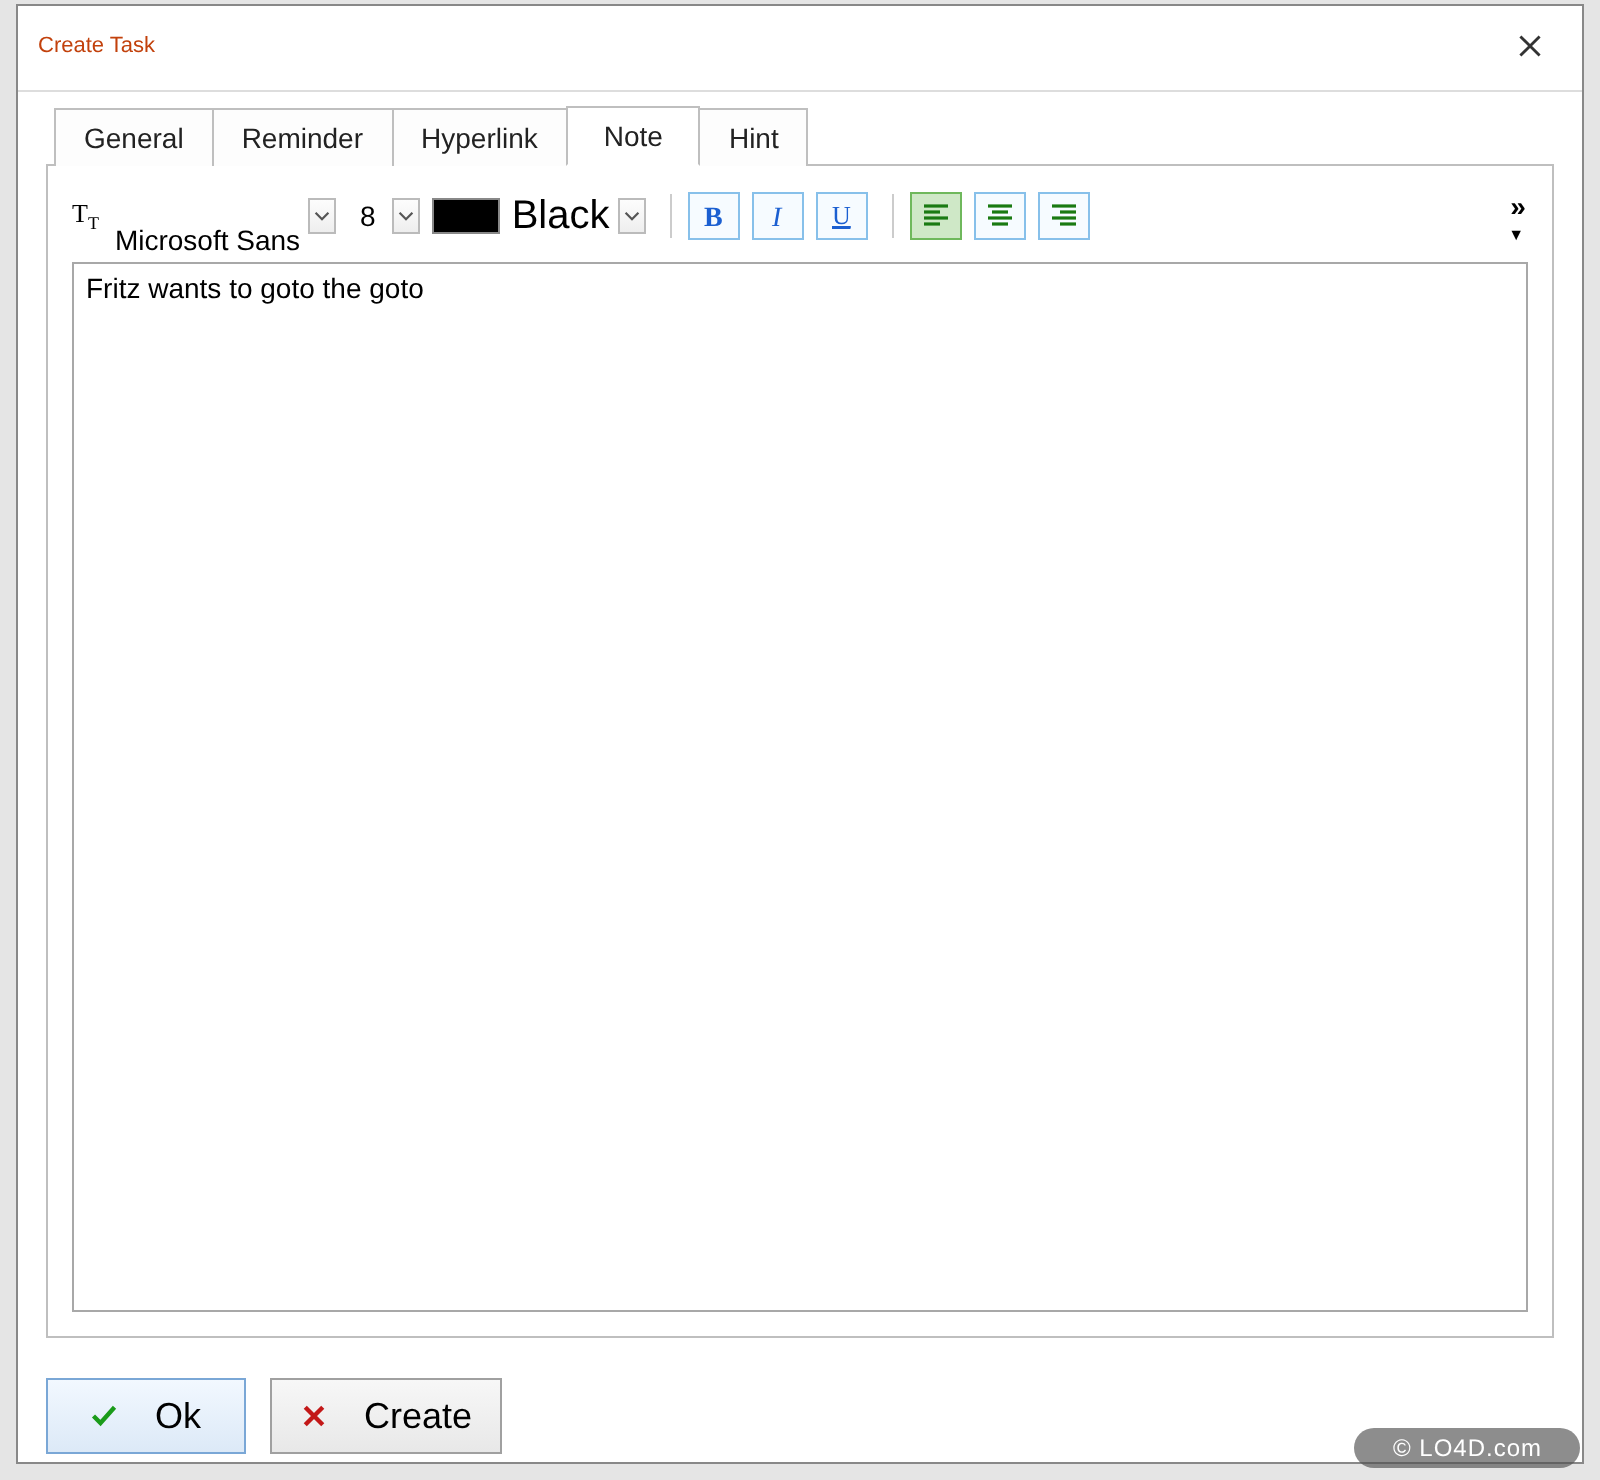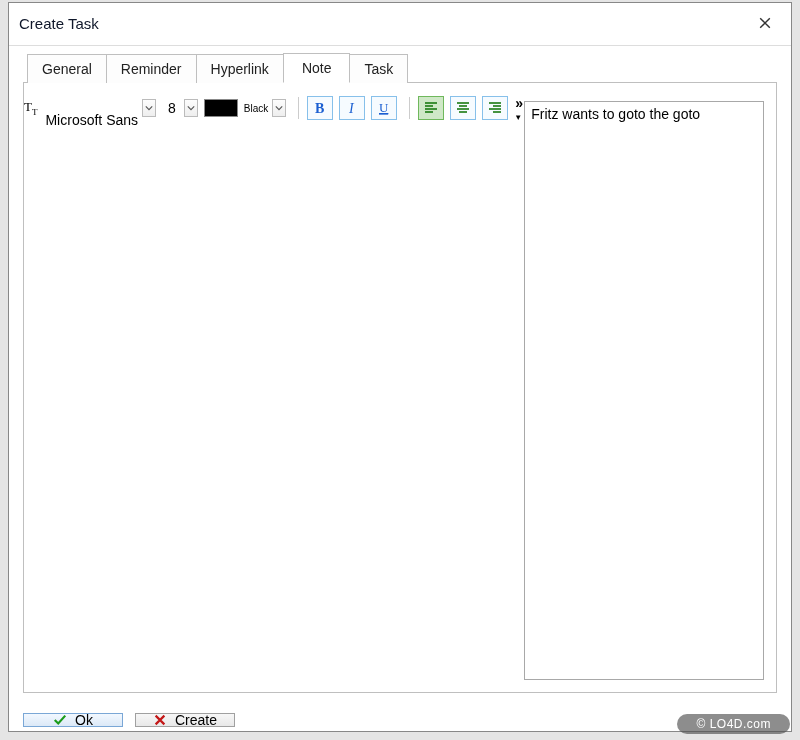--- a/index.html
+++ b/index.html
@@ -22,22 +22,22 @@
     flex-direction: column;
   }
   .titlebar {
     display: flex;
     align-items: center;
     justify-content: space-between;
     padding: 8px 10px 10px 10px;
     border-bottom: 1px solid #ddd;
   }
   .titlebar-title {
-    font-size: 15px;
-    color: #0f172a;
+    font-size: 11px;
+    color: #c2410c;
   }
   .close-btn {
     width: 32px;
     height: 24px;
     display: flex;
     align-items: center;
     justify-content: center;
     font-size: 16px;
     font-family: Arial, sans-serif;
     color: #333;
@@ -74,22 +74,22 @@
     z-index: 2;
     padding-left: 18px;
     padding-right: 18px;
     top: 1px;
   }
   .tabpanel {
     border: 1px solid #bfbfbf;
     background: #ffffff;
     flex: 1;
     display: flex;
-    flex-direction: row;
-    padding: 10px 12px 12px 0;
+    flex-direction: column;
+    padding: 10px 12px 12px 12px;
   }
   .toolbar {
     display: flex;
     align-items: center;
     gap: 2px;
     height: 30px;
   }
   .font-icon {
     font-family: Georgia, serif;
     font-size: 13px;
@@ -117,21 +117,21 @@
     padding: 2px 6px 2px 6px;
     min-width: 14px;
   }
   .color-swatch {
     width: 34px;
     height: 18px;
     background: #000;
     border: 1px solid #888;
   }
   .color-label {
-    font-size: 10px;
+    font-size: 20px;
     padding: 2px 2px 2px 4px;
   }
   .sep {
     width: 1px;
     height: 22px;
     background: #ccc;
     margin: 0 6px;
   }
   .tbtn {
     width: 26px;
@@ -177,28 +177,28 @@
   }
   .hint {
     font-size: 14px;
     color: #222;
     flex: 1;
     line-height: 1.3;
     max-width: 360px;
   }
   .btn {
     min-width: 100px;
-    height: 14px;
+    height: 38px;
     border: 1px solid #a0a0a0;
     background: linear-gradient(#f7f7f7,#e8e8e8);
     display:flex;
     align-items:center;
     justify-content:center;
-    gap:8px;
-    font-size:14px;
+    gap:18px;
+    font-size:18px;
     cursor:pointer;
     padding: 0 14px;
   }
   .btn.ok {
     border: 1px solid #7aa7d6;
     background: linear-gradient(#f2f8ff,#dce9f7);
   }
   .btn svg { width:14px;height:14px; }
   .watermark {
     position:absolute;
@@ -225,21 +225,21 @@
         </svg>
     </button>
   </div>
 
   <div class="content">
     <div class="tabs">
       <div class="tab"><span>General</span></div>
       <div class="tab"><span>Reminder</span></div>
       <div class="tab"><span>Hyperlink</span></div>
       <div class="tab active"><span>Note</span></div>
-      <div class="tab"><span>Task</span></div>
+      <div class="tab"><span>Hint</span></div>
     </div>
 
     <div class="tabpanel">
       <div class="toolbar">
         <span class="font-icon">T<sub>T</sub></span>
         <span class="font-name">Microsoft Sans</span>
         <div class="dropdown-chevron">
           <svg viewBox="0 0 10 10">
               <path d="M1 3 L5 7 L9 3" fill="none" stroke="#555" stroke-width="1.4"></path>
             </svg>

